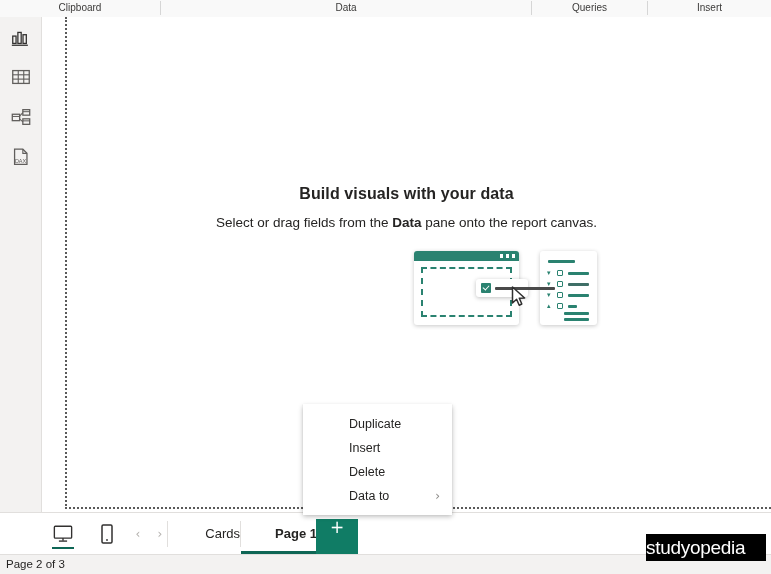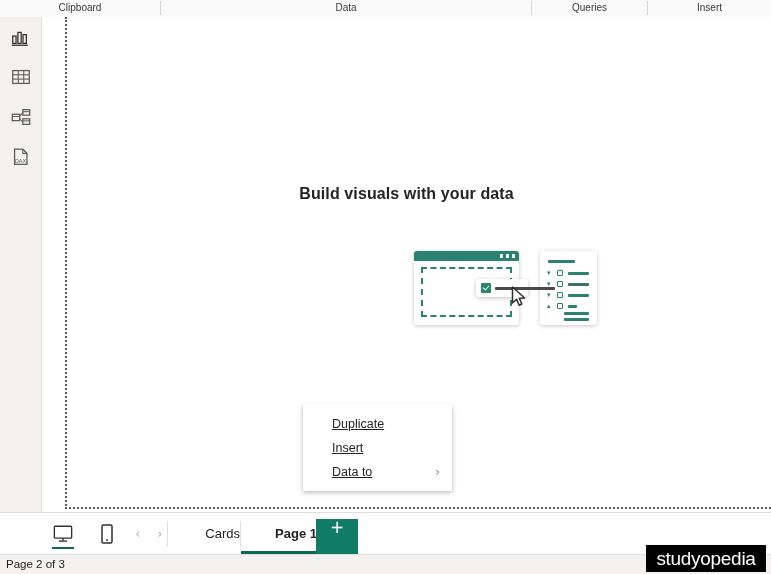--- a/index.html
+++ b/index.html
@@ -230,25 +230,24 @@
     background: #ffffff;
     box-shadow: 0 1.6px 5px rgba(0,0,0,0.28), 0 0.3px 1px rgba(0,0,0,0.2);
     padding: 8px 0 7px 0;
     box-sizing: border-box;
     z-index: 40;
   }
   .ctx-item {
     position: relative;
     height: 24px;
     line-height: 24px;
-    padding-left: 29px;
+    padding-left: 46px;
     font-size: 12.5px;
     color: #252423;
     white-space: nowrap;
-    text-decoration: underline;
   }
   .ctx-arrow {
     position: absolute;
     right: 12px;
     top: 0;
     line-height: 24px;
     font-size: 12px;
     color: #8a8886;
     font-family: "DejaVu Sans", sans-serif;
   }
@@ -353,24 +352,22 @@
   
   .watermark {
     position: absolute;
     left: 646px; top: 534px;
     width: 120px;
     height: 27px;
     background: #000000;
     color: #ffffff;
     font-size: 19px;
     line-height: 27px;
-    text-align: center;
     letter-spacing: -0.3px;
     z-index: 60;
-    margin-top: 11px;
   }
 </style>
 </head>
 <body>
 
 <div class="ribbon">
   <div class="ribbon-group" style="left:0px;width:160px;">
     <span>Clipboard</span>
   </div>
   <div class="ribbon-group" style="left:161px;width:370px;">
@@ -430,20 +427,21 @@
     </svg>
   </div>
 </div>
 
 <div class="canvas">
   <div class="canvas-dotted-v"></div>
   <div class="canvas-dotted-h"></div>
 
   <div class="empty-state">
     <div class="empty-title">Build visuals with your data</div>
+    <div class="empty-sub"><span>Select or drag fields from the </span><b>Data</b><span> pane onto the report canvas.</span></div>
   </div>
 </div>
 
 <div class="illus">
   <div class="win-card">
     <div class="win-title"></div>
     <div class="win-dot" style="left:86px;"></div>
     <div class="win-dot" style="left:92px;"></div>
     <div class="win-dot" style="left:98px;"></div>
     <div class="win-dash"></div>
@@ -481,20 +479,23 @@
     <path d="M1.5 1 L1.5 17 L5.6 13.2 L8.2 19.2 L10.8 18 L8.3 12.2 L13.6 12 Z" fill="#ffffff" stroke="#2f2f2f" stroke-width="1.5" stroke-linejoin="round"></path>
   </svg>
 </div>
 
 <div class="ctx-menu">
   <div class="ctx-item">
     <span>Duplicate</span>
   </div>
   <div class="ctx-item">
     <span>Insert</span>
+  </div>
+  <div class="ctx-item">
+    <span>Delete</span>
   </div>
   <div class="ctx-item">
     <span>Data to</span>
     <span class="ctx-arrow">›</span>
   </div>
 </div>
 
 <div class="tabbar">
   <div class="view-btn" style="left:44px;">
     <svg width="22" height="20" viewBox="0 0 24 22">

